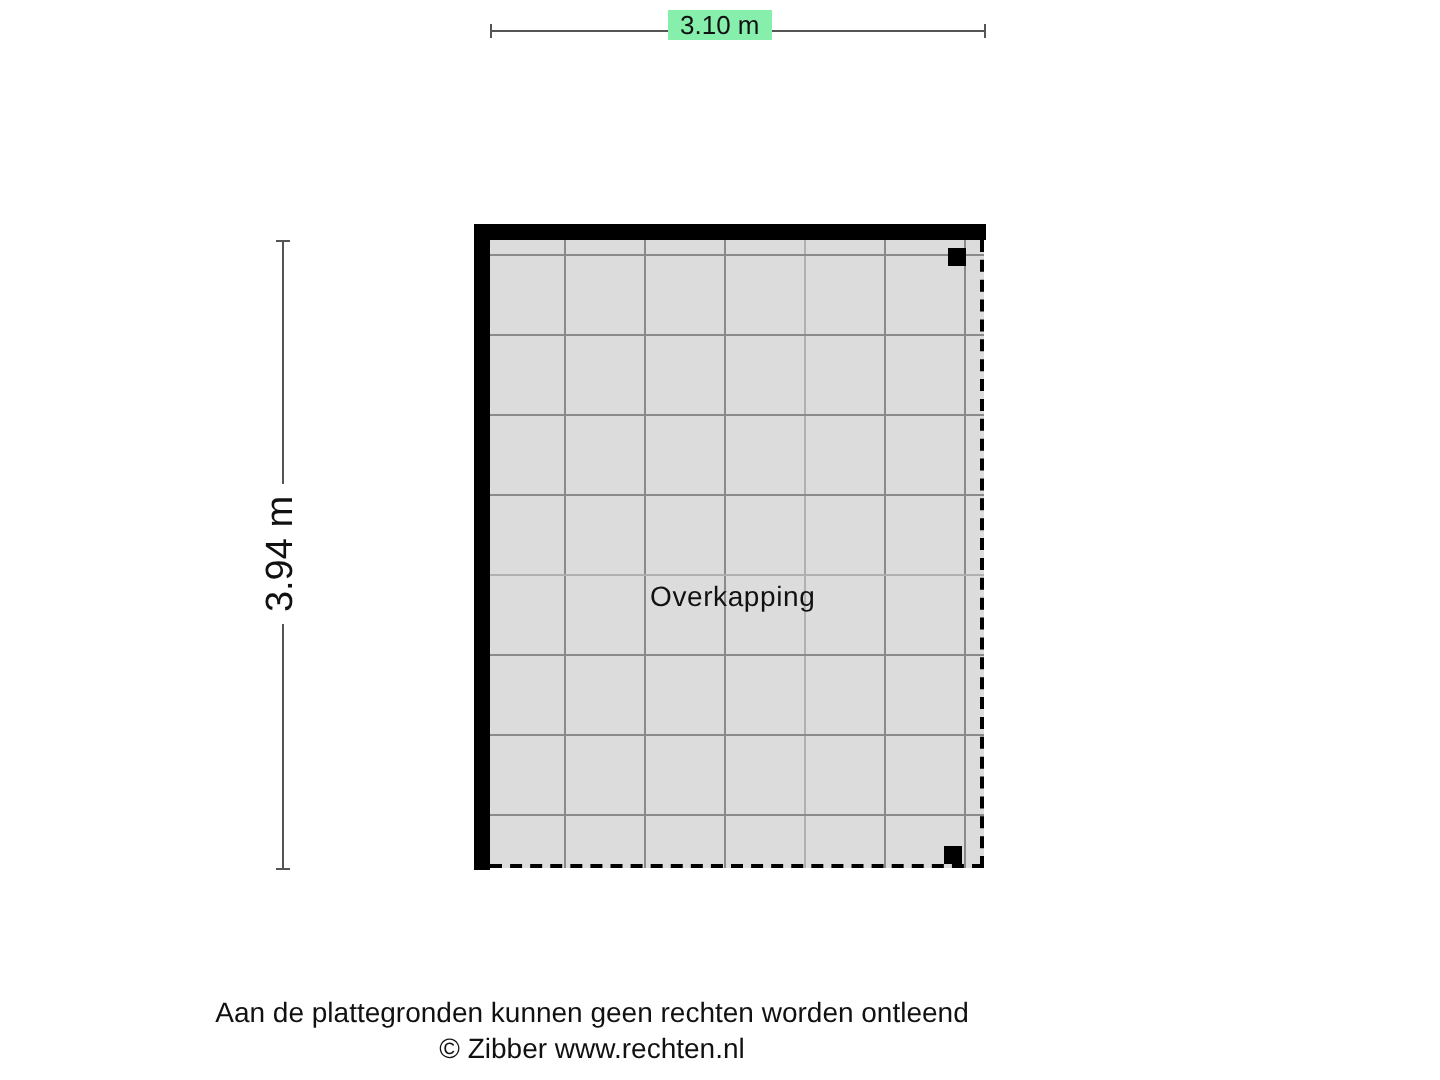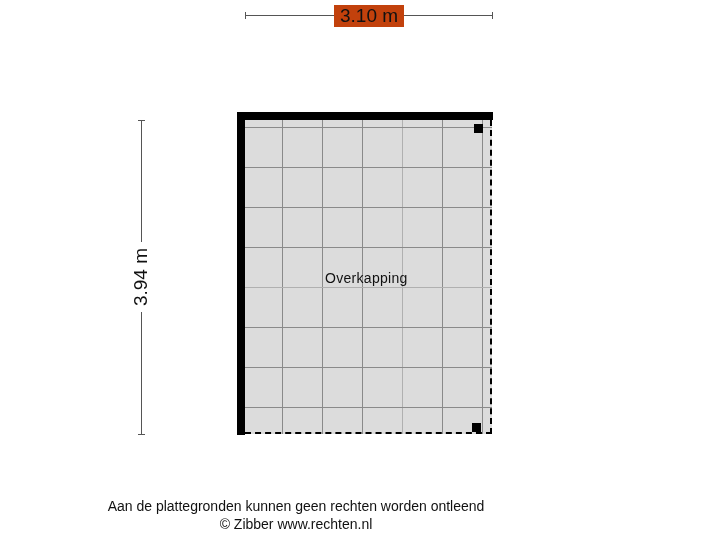--- a/index.html
+++ b/index.html
@@ -2,31 +2,31 @@
 <html><head>
 <meta charset="utf-8">
 <style>
   html, body { margin: 0; padding: 0; background: #ffffff; }
   body { width: 720px; height: 540px; position: relative; overflow: hidden;
          font-family: "Liberation Sans", sans-serif; color: #111; }
   .dim-line-h { position: absolute; height: 1px; background: #555; }
   .dim-line-v { position: absolute; width: 1px; background: #555; }
   .tick-v { position: absolute; width: 1px; height: 7px; background: #555; }
   .tick-h { position: absolute; height: 1px; width: 7px; background: #555; }
-  .dim-label { position: absolute; font-size: 19px; color: #111; background: #c2410c; white-space: nowrap; }
+  .dim-label { position: absolute; font-size: 13px; color: #111; background: #86efac; white-space: nowrap; }
   .dim-label-v { position: absolute; font-size: 19px; color: #111; background: #fff; white-space: nowrap;
                  transform: rotate(-90deg); transform-origin: center center; }
   #floor { position: absolute; left: 238px; top: 114px; width: 254px; height: 320px; background: #dcdcdc; }
   .grid-v { position: absolute; top: 0; bottom: 0; width: 1px; background: #8a8a8a; }
   .grid-h { position: absolute; left: 0; right: 0; height: 1px; background: #8a8a8a; }
   .wall { position: absolute; background: #000; }
   .dash-v { position: absolute; width: 0; border-left: 2px dashed #000; }
   .dash-h { position: absolute; height: 0; border-top: 2px dashed #000; }
   .post { position: absolute; width: 9px; height: 9px; background: #000; }
-  .room-label { position: absolute; font-size: 14px; color: #111; letter-spacing: 0.3px; white-space: nowrap; }
+  .room-label { position: absolute; font-size: 14px; color: #111; letter-spacing: 0.3px; white-space: nowrap; margin-top: 20px; }
   .footer { position: absolute; left: 0; width: 592px; text-align: center; font-size: 14px; color: #111; }
 </style>
 </head>
 <body>
 
 <div>
   <div class="tick-v" style="left:245px; top:12px;"></div>
   <div class="dim-line-h" style="left:245px; top:15px; width:248px;"></div>
   <div class="tick-v" style="left:492px; top:12px;"></div>
   <div class="dim-label" style="left:334px; top:5px; padding:0 6px;">3.10 m</div>

